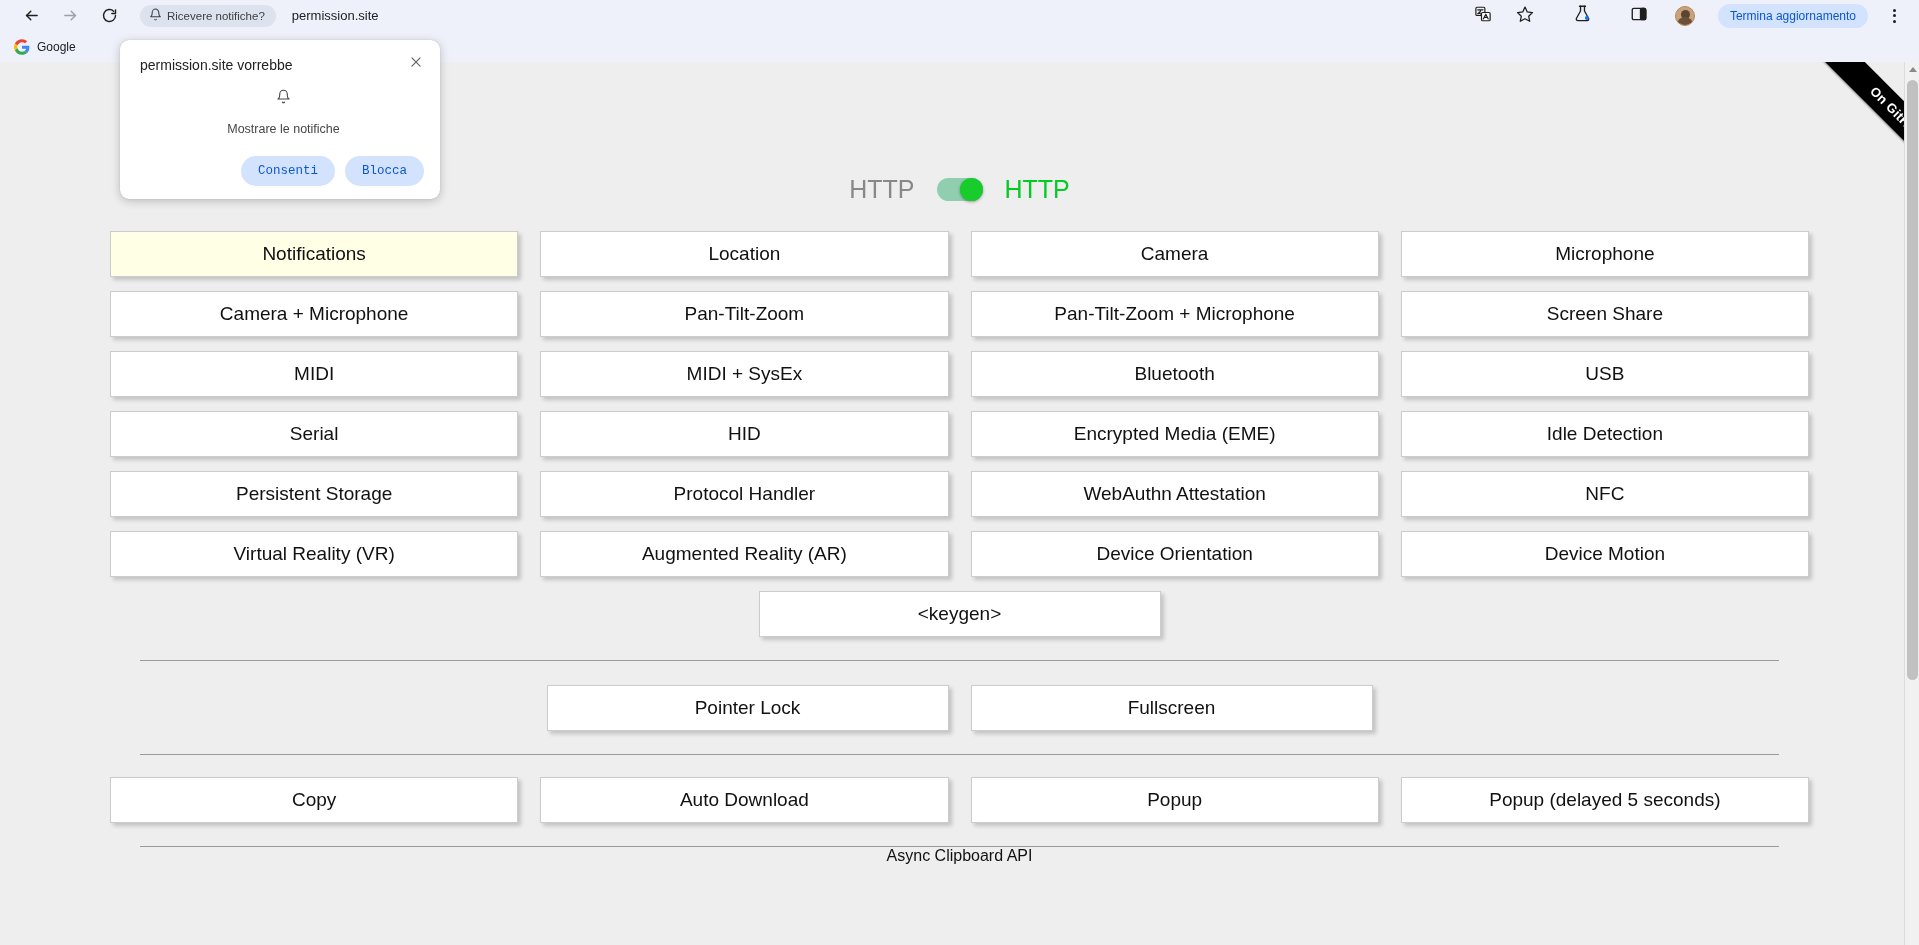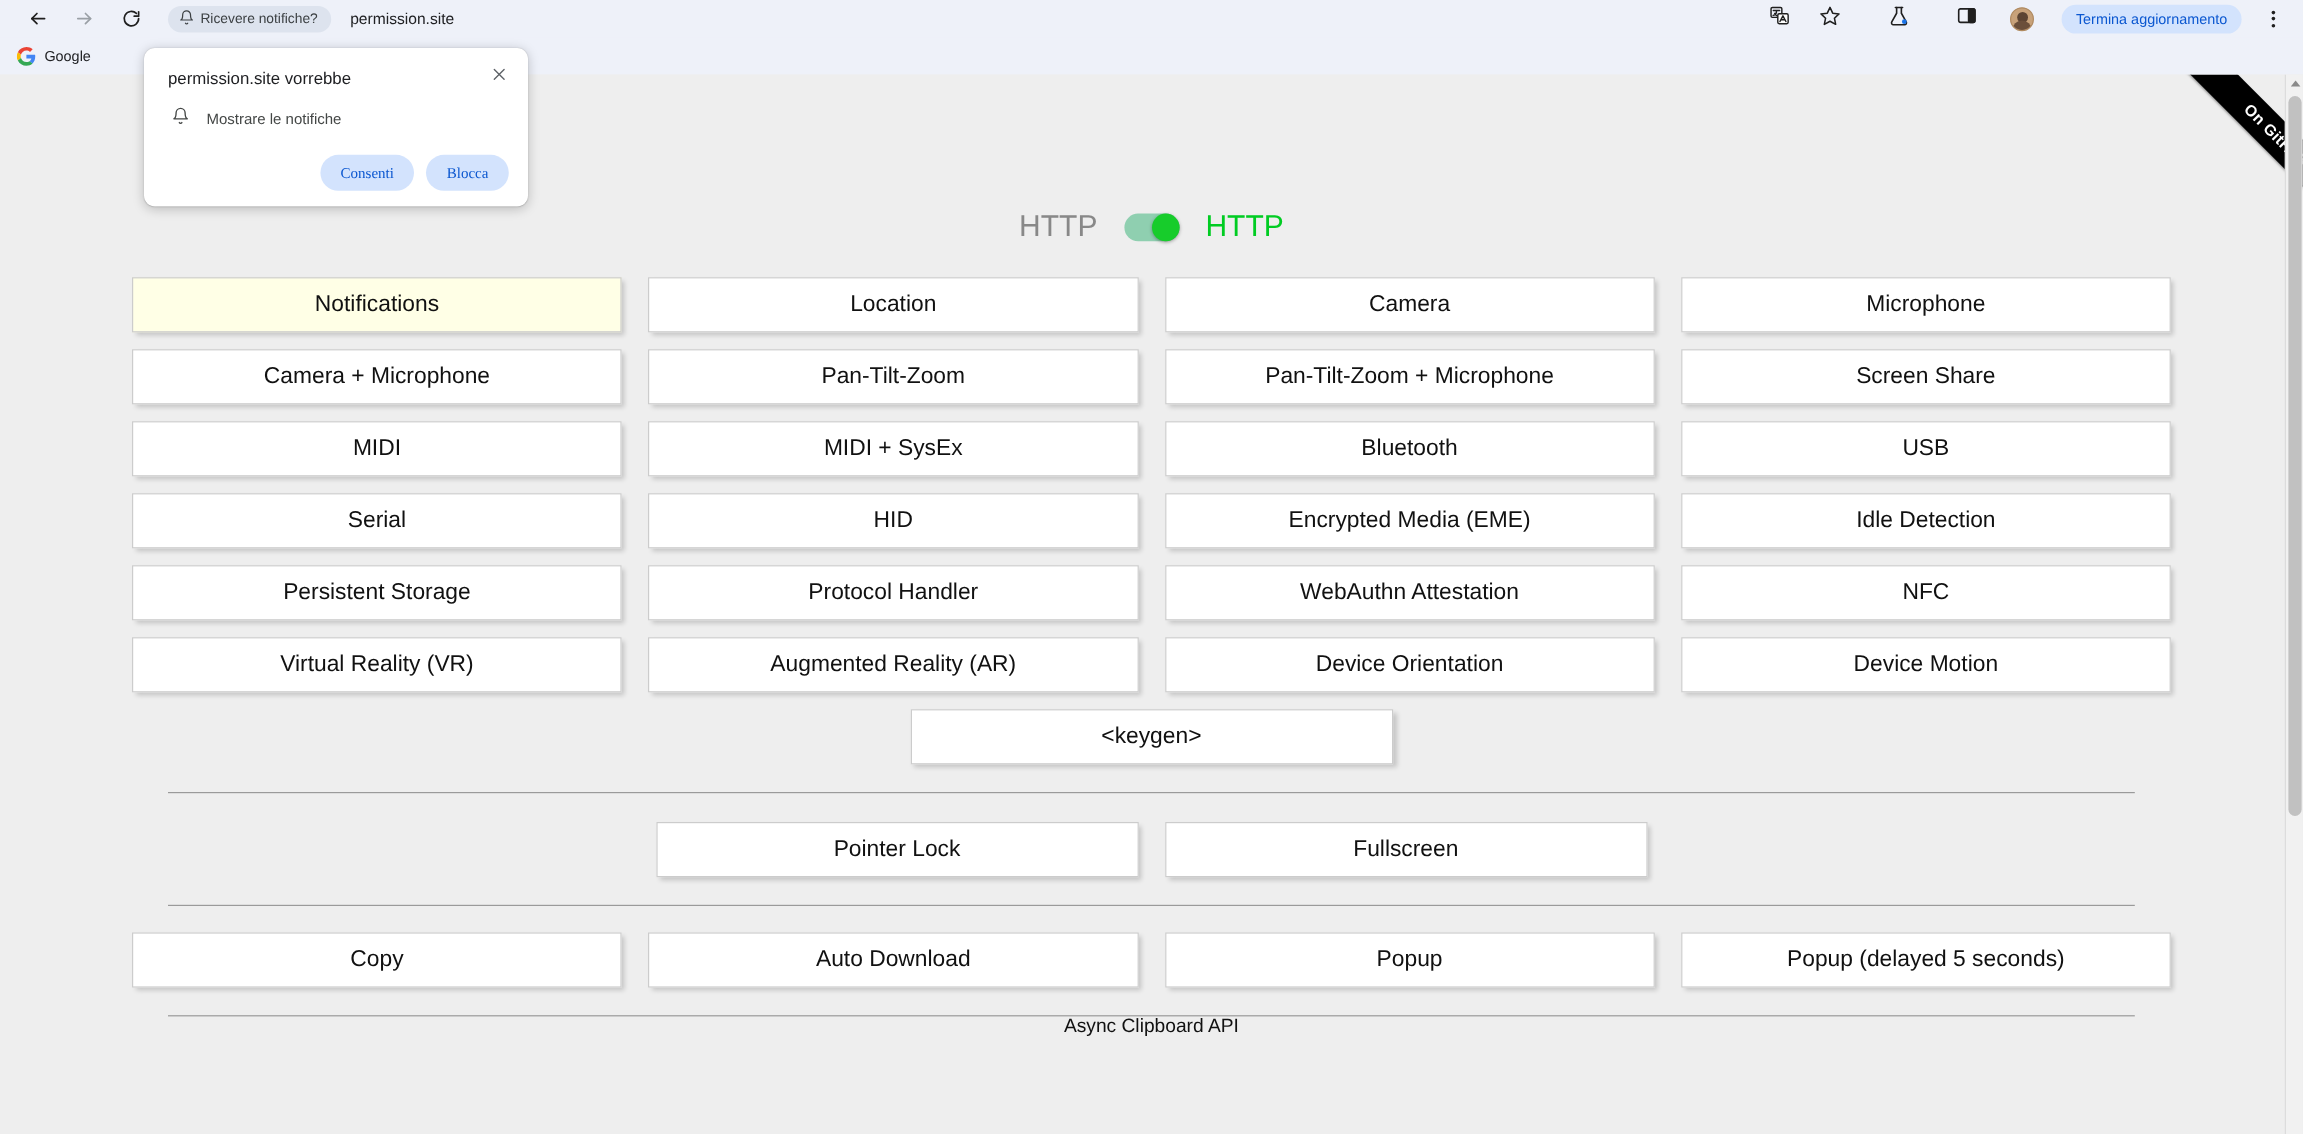--- a/index.html
+++ b/index.html
@@ -160,35 +160,36 @@
     width: 22px; height: 22px;
     display: flex; align-items: center; justify-content: center;
     border-radius: 50%;
     flex: none;
     margin-top: -1px; margin-right: -3px;
   }
   .perm-item {
     display: flex; align-items: center; gap: 14px;
     margin-top: 14px;
     padding-left: 3px;
+    flex-direction: column;
   }
   .perm-item-label { font-size: 12.5px; color: #444746; }
   .perm-actions {
     display: flex; justify-content: flex-end; gap: 10px;
     margin-top: 20px;
   }
   .perm-btn {
     background: #d3e3fd;
     color: #0b57d0;
     border: none;
     border-radius: 16px;
     height: 30px;
     padding: 0 17px;
     font-size: 12.5px;
-    font-family: Liberation Serif, serif;
+    font-family: Liberation Mono, monospace;
     cursor: pointer;
   }
 
   
   .page {
     position: relative;
     width: 1919px;
     height: 883px;
     background: #eeeeee;
     overflow: hidden;

